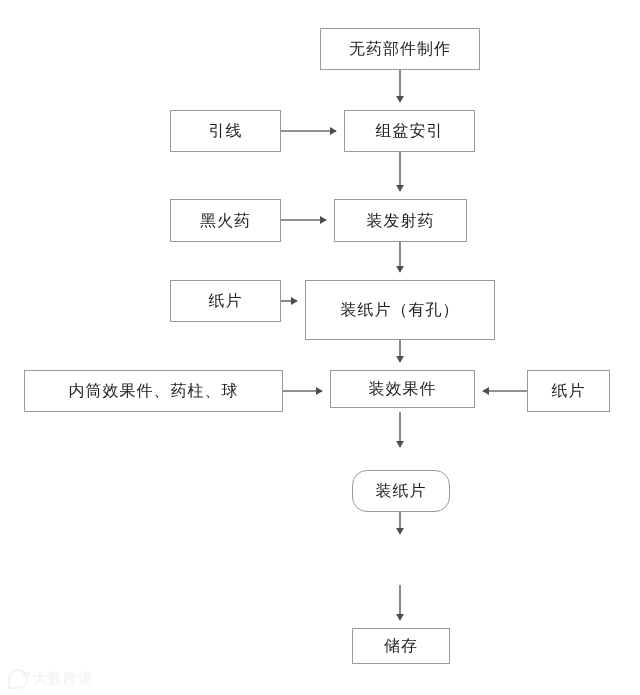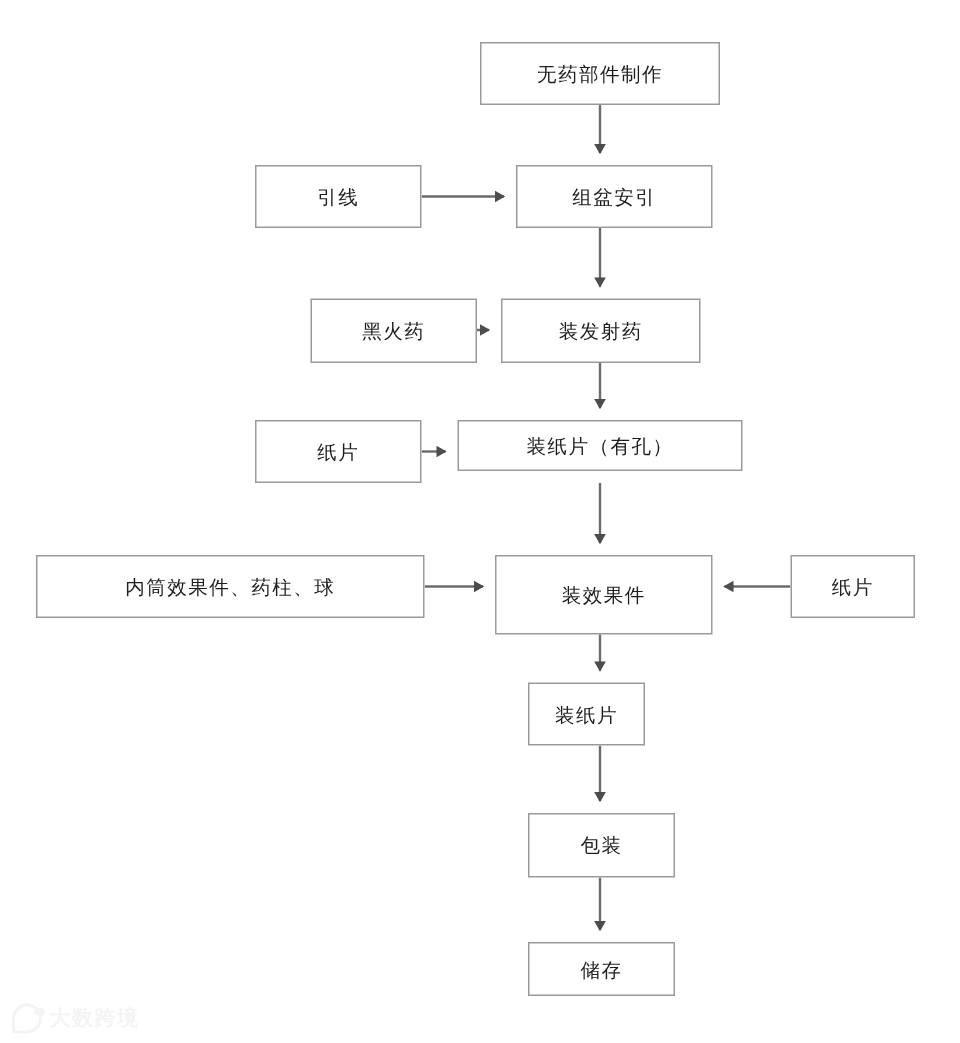--- a/index.html
+++ b/index.html
@@ -34,47 +34,47 @@
 
   .node {
     position: absolute;
     box-sizing: border-box;
     border: 1px solid #9a9a9a;
     background: #ffffff;
     display: flex;
     align-items: center;
     justify-content: center;
     color: #1d1d1d;
-    font-size: 13px;
+    font-size: 16px;
     letter-spacing: 1px;
     white-space: nowrap;
   }
 
   .node-label {
     display: block;
     line-height: 1;
   }
 
   
   .n-wuyao      { left: 320px; top: 28px;  width: 160px; height: 42px; }
   
   .n-yinxian    { left: 170px; top: 110px; width: 111px; height: 42px; }
   .n-zupen      { left: 344px; top: 110px; width: 131px; height: 42px; }
   
-  .n-heihuoyao  { left: 170px; top: 199px; width: 111px; height: 43px; margin-left: 37px; }
+  .n-heihuoyao  { left: 170px; top: 199px; width: 111px; height: 43px; }
   .n-zhuangfa   { left: 334px; top: 199px; width: 133px; height: 43px; }
   
   .n-zhipian1   { left: 170px; top: 280px; width: 111px; height: 42px; }
-  .n-zhuangzhi1 { left: 305px; top: 280px; width: 190px; height: 34px; }
+  .n-zhuangzhi1 { left: 305px; top: 280px; width: 190px; height: 60px; }
   
   .n-neitong    { left: 24px;  top: 370px; width: 259px; height: 42px; text-align: right; }
-  .n-zhuangxiao { left: 330px; top: 370px; width: 145px; height: 53px; }
+  .n-zhuangxiao { left: 330px; top: 370px; width: 145px; height: 38px; }
   .n-zhipian2   { left: 527px; top: 370px; width: 83px;  height: 42px; }
   
-  .n-zhuangzhi2 { left: 352px; top: 455px; width: 78px;  height: 42px; }
+  .n-zhuangzhi2 { left: 352px; top: 470px; width: 98px;  height: 42px; border-radius: 15px; }
   .n-baozhuang  { left: 352px; top: 542px; width: 98px;  height: 43px; }
   .n-chucun     { left: 352px; top: 628px; width: 98px;  height: 36px; }
 
   .watermark {
     position: absolute;
     left: 8px;
     bottom: 6px;
     display: flex;
     align-items: center;
     gap: 5px;
@@ -189,23 +189,20 @@
   </div>
 
   <div class="node n-zhipian2">
     <span class="node-label">纸片</span>
   </div>
 
   <div class="node n-zhuangzhi2">
     <span class="node-label">装纸片</span>
   </div>
 
-  <div class="node n-baozhuang">
-    <span class="node-label">包装</span>
-  </div>
 
   <div class="node n-chucun">
     <span class="node-label">储存</span>
   </div>
 
   <div class="watermark">
     <span class="wm-logo"></span>
     <span class="wm-text">大数跨境</span>
   </div>
 

